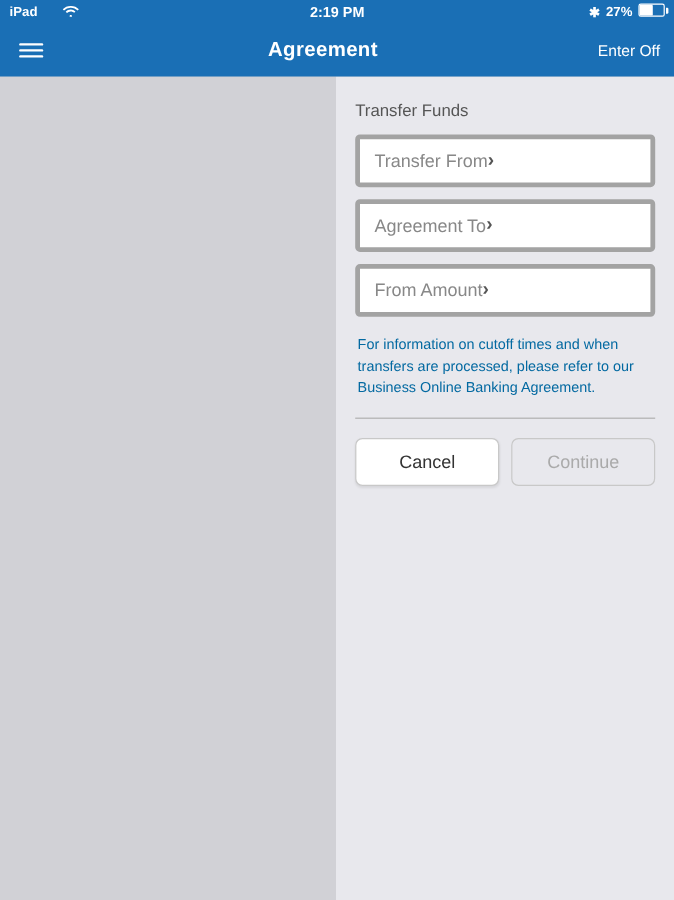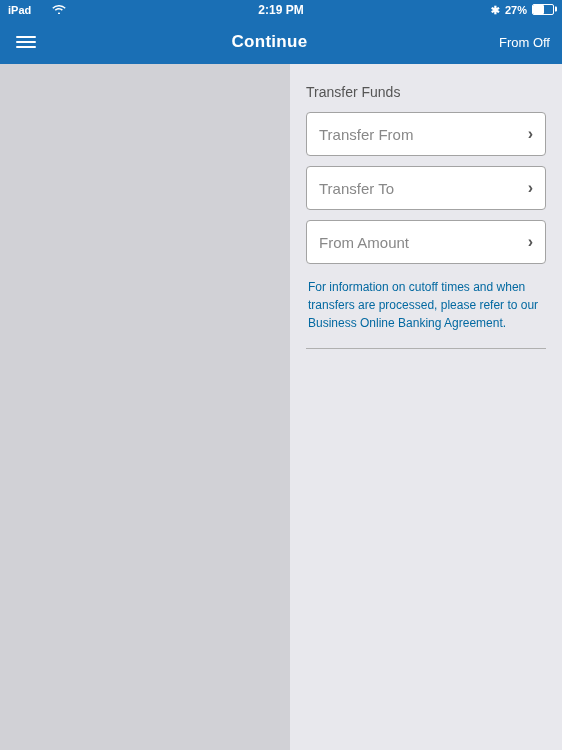--- a/index.html
+++ b/index.html
@@ -96,21 +96,20 @@
       font-size: 13px;
       font-weight: 500;
       cursor: pointer;
     }
 
     
     .main-layout {
       display: flex;
       height: calc(750px - 64px);
       background: #d1d1d6;
-      gap: 10px;
     }
 
     
     .sidebar {
       width: 280px;
       background: #d1d1d6;
       flex-shrink: 0;
     }
 
     
@@ -123,26 +122,26 @@
     .section-title {
       font-size: 14px;
       color: #555;
       margin-bottom: 12px;
       font-weight: 400;
     }
 
     
     .form-field {
       background: white;
-      border: 1px solid #a3a3a3;
+      border: 4px solid #a3a3a3;
       border-radius: 4px;
       margin-bottom: 10px;
       display: flex;
       align-items: center;
-      justify-content: space-between;
+      justify-content: flex-start;
       padding: 0 12px;
       height: 44px;
       cursor: pointer;
     }
     .form-field-label {
       font-size: 15px;
       color: #888;
       font-weight: 400;
     }
     .chevron-icon {
@@ -224,44 +223,48 @@
     </span>
   </div>
 </div>
 
 <div class="nav-bar">
   <div class="nav-menu-icon">
     <span></span>
     <span></span>
     <span></span>
   </div>
-  <div class="nav-title">Continue</div>
-  <div class="nav-sign-off">From Off</div>
+  <div class="nav-title">Agreement</div>
+  <div class="nav-sign-off">Enter Off</div>
 </div>
 
 <div class="main-layout">
 
   <div class="sidebar"></div>
 
   <div class="content">
     <div class="section-title">Transfer Funds</div>
 
     <div class="form-field">
       <span class="form-field-label">Transfer From</span>
       <span class="chevron-icon">›</span>
     </div>
 
     <div class="form-field">
-      <span class="form-field-label">Transfer To</span>
+      <span class="form-field-label">Agreement To</span>
       <span class="chevron-icon">›</span>
     </div>
 
     <div class="form-field">
       <span class="form-field-label">From Amount</span>
       <span class="chevron-icon">›</span>
     </div>
 
     <div class="info-text">For information on cutoff times and when transfers are processed, please refer to our Business Online Banking Agreement.</div>
 
     <div class="divider"></div>
 
+    <div class="button-row">
+      <div class="btn-cancel">Cancel</div>
+      <div class="btn-continue">Continue</div>
+    </div>
   </div>
 </div>
 
 </body></html>

